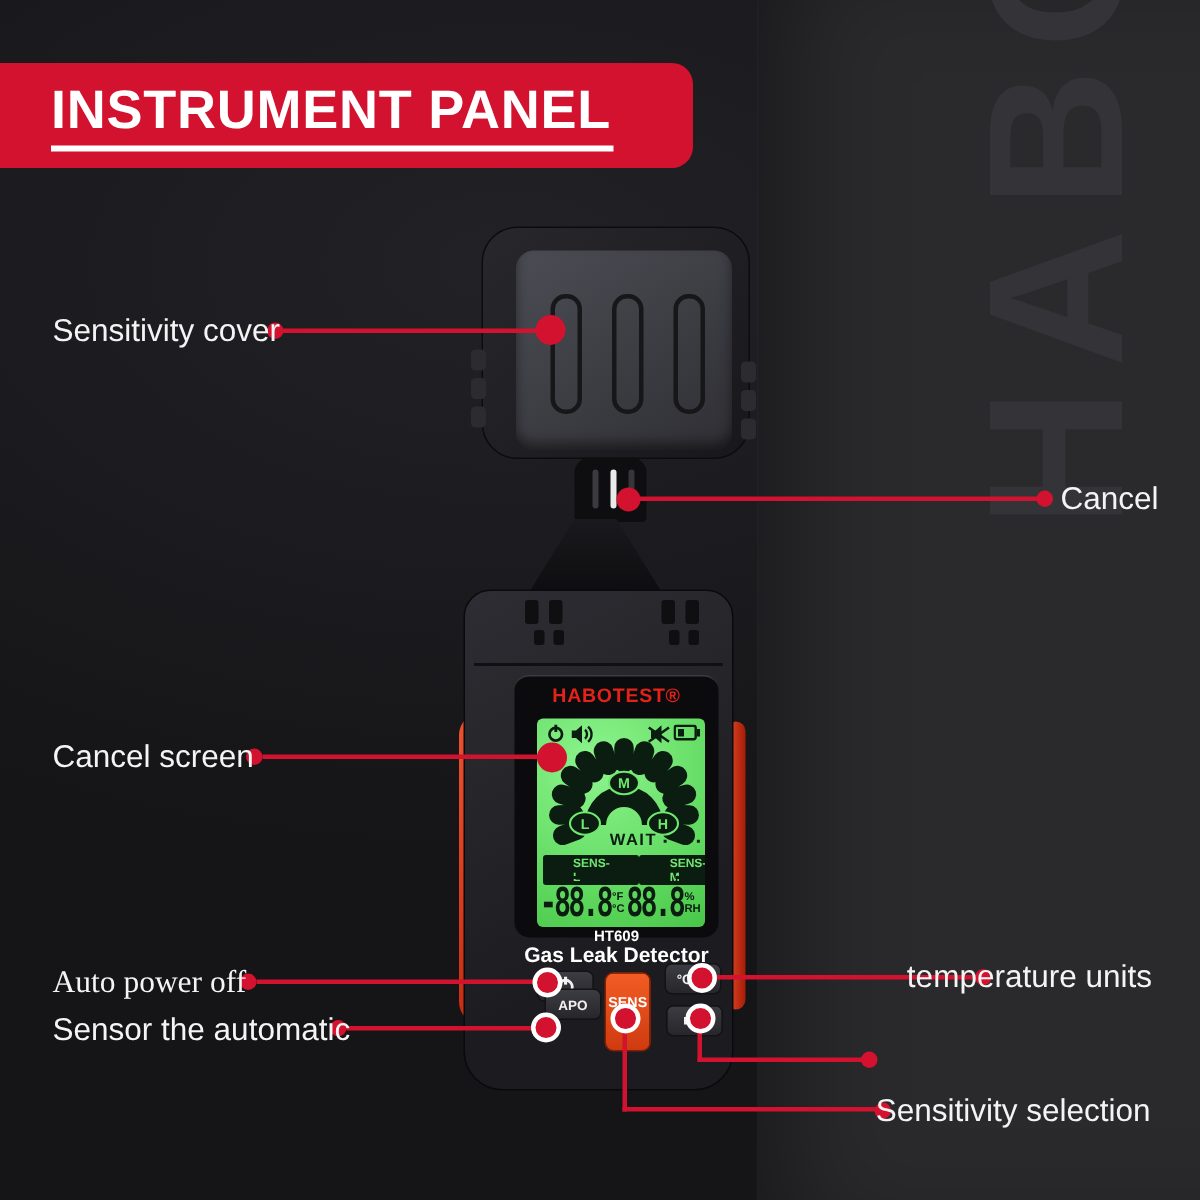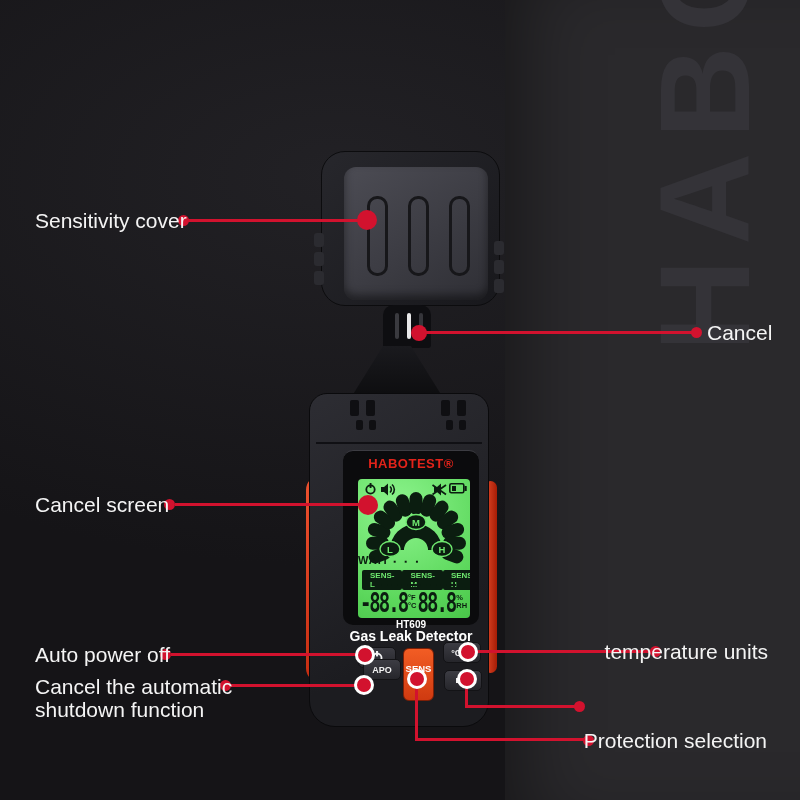--- a/index.html
+++ b/index.html
@@ -40,25 +40,25 @@
   .rib{position:absolute;background:#0f0f12;border-radius:2px;}
   .seam{position:absolute;left:6px;top:48px;width:166px;height:2px;background:#101014;}
   .bezel{position:absolute;left:33px;top:56px;width:136px;height:174px;background:#0b0b0d;
          border-radius:10px;border-top:1px solid #3c3c42;}
   .brand{position:absolute;left:33px;top:62px;width:136px;text-align:center;
          color:#e3231a;font-size:13px;font-weight:bold;letter-spacing:.5px;}
   .lcd{position:absolute;left:48px;top:85px;width:112px;height:139px;border-radius:4px;
        background:radial-gradient(circle at 35% 22%, #8ef58e, #5dd85d 68%, #49c549);overflow:hidden;}
   .lcd-icons{position:absolute;left:0;top:4px;width:100%;height:14px;}
   .gauge-svg{position:absolute;left:0;top:0;}
-  .wait-row{position:absolute;left:0;top:75px;width:100%;text-align:left;color:#0b1d10;
+  .wait-row{position:absolute;left:0;top:75px;width:100%;text-align:right;color:#0b1d10;
             font-weight:bold;font-size:11px;letter-spacing:1px;}
   .badge-row{position:absolute;left:0;top:91px;width:100%;display:flex;justify-content:space-between;
              padding:0 4px;box-sizing:border-box;}
-  .badge{background:#0b1d10;color:#6fe86f;font-size:8px;font-weight:bold;padding:1px 8px;border-radius:2px;}
+  .badge{background:#0b1d10;color:#6fe86f;font-size:8px;font-weight:bold;padding:1px 20px;border-radius:2px;}
   .dashline{position:absolute;left:4px;top:105px;width:104px;border-top:2.5px dashed #0b1d10;}
   .digits-row{position:absolute;left:0;top:109px;width:100%;height:28px;display:flex;
               justify-content:center;align-items:center;color:#0b1d10;}
   .seg{font-family:"DejaVu Sans Mono",monospace;font-weight:bold;font-size:19px;
        letter-spacing:-2px;transform:scaleY(1.4);transform-origin:center;}
   .unit-stack{display:flex;flex-direction:column;justify-content:center;font-size:7.5px;
               font-weight:bold;line-height:8px;margin:0 1px;}
   .model{position:absolute;left:33px;width:136px;text-align:center;color:#fff;font-weight:bold;}
   
   .btn{position:absolute;width:36px;height:19px;border-radius:5px;border:1px solid #131316;
@@ -82,20 +82,23 @@
   .ra{text-align:right;}
 </style>
 </head>
 <body>
 
 <div class="stage">
 
   <div class="right-panel"></div>
   <div class="watermark">HABO</div>
 
+  <div class="banner">
+    <h1>INSTRUMENT PANEL</h1>
+  </div>
 
   <div class="abs dev cover-shell"></div>
   <div class="abs dev cover-face">
     <div class="cover-slot" style="left:23px;"></div>
     <div class="cover-slot" style="left:64px;"></div>
     <div class="cover-slot" style="left:105px;"></div>
   </div>
   <div class="abs dev notch" style="left:314px;top:233px;"></div>
   <div class="abs dev notch" style="left:314px;top:252px;"></div>
   <div class="abs dev notch" style="left:314px;top:271px;"></div>
@@ -255,23 +258,22 @@
   <div class="dot dot-ring" style="left:458px;top:642px;width:14px;height:14px;"></div>
   <div class="dot" style="left:650px;top:646px;width:11px;height:11px;"></div>
   <div class="dot dot-ring" style="left:457px;top:669px;width:14px;height:14px;"></div>
   <div class="dot" style="left:574px;top:701px;width:11px;height:11px;"></div>
   <div class="dot dot-ring" style="left:407px;top:669px;width:14px;height:14px;"></div>
   <div class="dot" style="left:583px;top:735px;width:11px;height:11px;"></div>
 
   <div class="callout-label" style="left:35px;top:209px;">Sensitivity cover</div>
   <div class="callout-label" style="left:707px;top:321px;">Cancel</div>
   <div class="callout-label" style="left:35px;top:493px;">Cancel screen</div>
-  <div class="callout-label" style="left:35px;top:643px;">Auto power off</div>
+  <div class="callout-label" style="left:35px;top:643px;font-family:Liberation Serif, serif;">Auto power off</div>
   <div class="callout-label" style="left:35px;top:675px;">
-    <div>Cancel the automatic</div>
-    <div>shutdown function</div>
+    <div>Sensor the automatic</div>
   </div>
   <div class="callout-label ra" style="right:32px;top:640px;">
     <div>temperature units</div>
   </div>
-  <div class="callout-label ra" style="right:33px;top:729px;">Protection selection</div>
+  <div class="callout-label ra" style="right:33px;top:729px;">Sensitivity selection</div>
 
 </div>
 
 </body></html>

